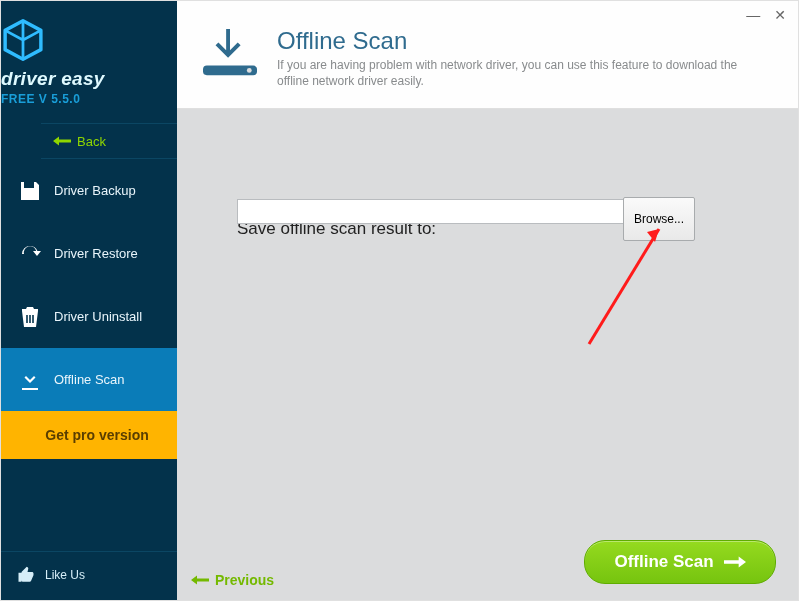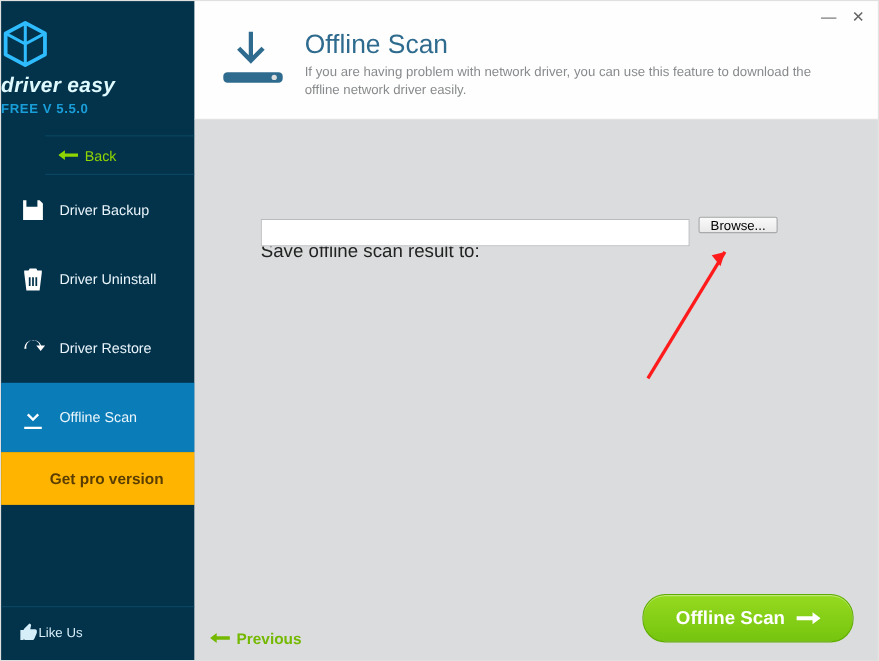--- a/index.html
+++ b/index.html
@@ -112,20 +112,21 @@
       font-weight: 600;
       cursor: pointer;
       padding-left: 16px;
     }
 
     .sidebar-spacer { flex: 1; }
 
     .like-us {
       display: flex;
       align-items: center;
+      gap: 10px;
       padding: 14px 16px 16px;
       border-top: 1px solid #0b4663;
       font-size: 12px;
       color: #d6eef8;
       cursor: pointer;
     }
     .like-us svg { width: 18px; height: 18px; fill:#d6eef8; }
 
     
     .main {
@@ -180,23 +181,23 @@
       width: 390px;
       height: 25px;
       border: 1px solid #b9bcbf;
       background: #fff;
       box-sizing: border-box;
       padding: 2px 6px;
       font-size: 12px;
     }
     .browse-btn {
       position: absolute;
-      left: 458px;
+      left: 446px;
       top: 88px;
-      height: 15px;
+      height: 44px;
       padding: 0 10px;
       font-size: 12px;
       border: 1px solid #a8abad;
       border-radius: 2px;
       background: linear-gradient(#fafafa,#e9e9e9);
       cursor: pointer;
     }
 
     
     .anno-arrow {
@@ -275,30 +276,30 @@
 
     <div class="nav">
       <div class="nav-item">
         <svg viewBox="0 0 24 24">
             <path d="M3 3h15l3 3v15H3zM6 3v6h10V3zM6 14h12v7H6z"></path>
           </svg>
         <span>Driver Backup</span>
       </div>
       <div class="nav-item">
         <svg viewBox="0 0 24 24">
+            <path d="M12 4a8 8 0 017.4 5H23l-4 5-4-5h3.2A6 6 0 106 12H4a8 8 0 018-8z"></path>
+          </svg>
+        <span>Driver Restore</span>
+      </div>
+      <div class="nav-item">
+        <svg viewBox="0 0 24 24">
             <path d="M4 6h16l-2 16H6zM9 2h6l1 2h4v2H4V4h4z"></path>
             <path d="M9 10v8M12 10v8M15 10v8" stroke="#03324b" stroke-width="1.6"></path>
           </svg>
         <span>Driver Uninstall</span>
-      </div>
-      <div class="nav-item">
-        <svg viewBox="0 0 24 24">
-            <path d="M12 4a8 8 0 017.4 5H23l-4 5-4-5h3.2A6 6 0 106 12H4a8 8 0 018-8z"></path>
-          </svg>
-        <span>Driver Restore</span>
       </div>
       <div class="nav-item active">
         <svg viewBox="0 0 24 24">
             <path d="M12 2v10l4-4 1.5 1.5L12 15 6.5 9.5 8 8l4 4V2zM4 20h16v2H4z"></path>
           </svg>
         <span>Offline Scan</span>
       </div>
     </div>
 
     <div class="pro-btn">

